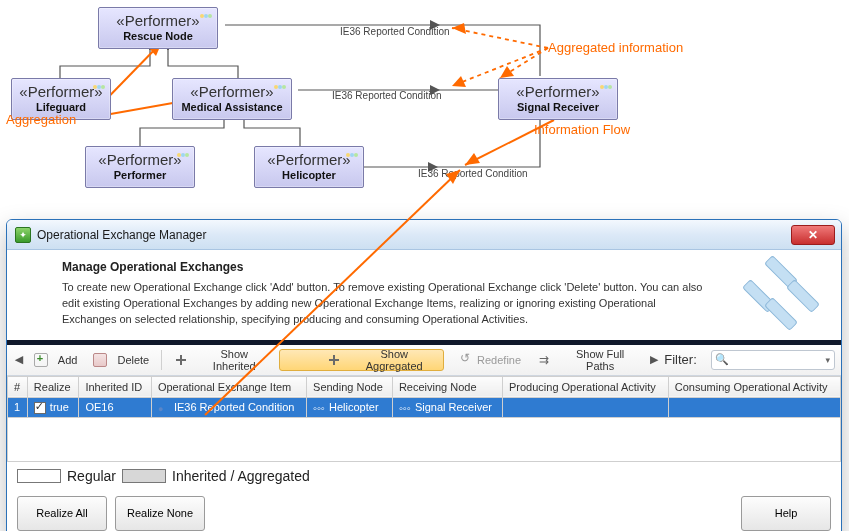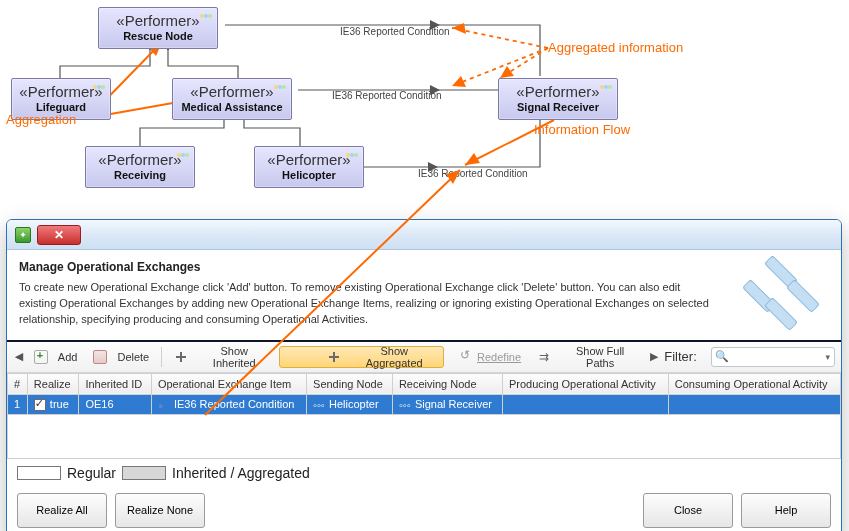--- a/index.html
+++ b/index.html
@@ -27,35 +27,35 @@
   .orange-arrow { fill: #ff6a00; }
   .diamond { fill: #fff; stroke: #555; stroke-width: 1; }
 
   
   .dialog { position: relative; width: 836px; margin: 4px 6px 6px 6px; border: 1px solid #2b71b8; border-radius: 6px; background: #fff; box-shadow: 0 10px 25px rgba(0,0,0,.25); overflow: hidden; }
   .titlebar { display: flex; align-items: center; height: 30px; padding: 0 6px 0 8px; background: linear-gradient(#f3f8fe, #dce9f7 50%, #cde0f2); border-bottom: 1px solid #a9c5e2; }
   .titlebar .app-icon { width: 16px; height: 16px; margin-right: 6px; background: linear-gradient(#8bd36a,#3a9a2b); border: 1px solid #2a7520; border-radius: 2px; display:flex; align-items:center; justify-content:center; color:#fff; font-size:9px;}
   .titlebar .title-text { flex: 1; font-size: 12px; color: #1a1a1a; }
   .titlebar .close-btn { width: 44px; height: 20px; border-radius: 3px; background: linear-gradient(#f07a7a,#c82e2e); border: 1px solid #9a1c1c; color: #fff; display: flex; align-items: center; justify-content: center; font-weight: bold; font-size: 12px; cursor: pointer; }
 
-  .content-top { display: flex; border-bottom: 2px solid #0f172a; }
+  .content-top { display: flex; border-bottom: 5px solid #0f172a; padding-left: 43px; }
   .content-text { flex:1; padding: 10px 12px 12px 12px; }
   .content-text h3 { font-size: 12px; font-weight: bold; margin-bottom: 6px; }
   .content-text p { font-size: 11px; color: #333; line-height: 1.45; max-width: 690px; }
   .content-img { width: 100px; height: 72px; margin: 6px 8px; position: relative; }
   .content-img .branch { position:absolute; background:#c4dff3; border:1px solid #8db8d9; transform: rotate(45deg); width:36px; height:12px; border-radius:3px; }
   .content-img .b1 { top:10px; left:30px; }
   .content-img .b2 { top:34px; left:8px; }
   .content-img .b3 { top:34px; left:52px; }
   .content-img .b4 { top:52px; left:30px; }
 
   .toolbar { display: flex; align-items: center; gap: 2px; padding: 4px 6px; border-bottom: 1px solid #cfd6df; background: linear-gradient(#fdfdfd,#f1f1f1); }
   .tbtn { display: inline-flex; align-items: center; gap: 10px; height: 22px; padding: 0 6px; border: 1px solid transparent; border-radius: 3px; cursor: pointer; font-size: 11px; color: #333; background: transparent; }
   .tbtn.toggled { background: linear-gradient(#ffe8b6,#ffd676); border: 1px solid #e0ae3e; padding-left: 47px; }
-  .tbtn.disabled { color: #9a9a9a; cursor: default; text-decoration: underline; }
+  .tbtn.disabled { color: #9a9a9a; cursor: default; }
   .sep { width: 1px; height: 20px; background: #d0d0d0; margin: 0 3px; }
   .toolbar .spacer { flex: 1; }
   .toolbar .nav { width: 12px; text-align: center; color: #555; cursor: pointer; }
   .filter-label { font-size: 13px; color: #333; margin-right: 12px; }
   .filter-box { display: flex; align-items: center; border: 1px solid #bfc7d1; border-radius: 3px; height: 20px; padding: 0 4px; background:#fff; }
   .filter-box .mag { color:#888; font-size:11px; margin-right:4px; }
   .filter-box input { border: none; outline: none; width: 90px; font-size: 11px; }
   .filter-box .dd { color:#666; font-size:9px; margin-left:2px; }
 
   .ico { display:inline-block; width:14px; height:14px; border:1px solid #aaa; border-radius:2px; position:relative; }
@@ -156,40 +156,41 @@
     <div class="title">Medical Assistance</div>
   </div>
   <div class="node" style="left:498px; top:78px;">
     <div class="dot3"><span class="a"></span><span class="b"></span><span class="c"></span></div>
     <div class="stereo">«Performer»</div>
     <div class="title">Signal Receiver</div>
   </div>
   <div class="node" style="left:85px; top:146px; min-width:110px;">
     <div class="dot3"><span class="a"></span><span class="b"></span><span class="c"></span></div>
     <div class="stereo">«Performer»</div>
-    <div class="title">Receiving</div>
+    <div class="title">Performer</div>
   </div>
   <div class="node" style="left:254px; top:146px; min-width:110px;">
     <div class="dot3"><span class="a"></span><span class="b"></span><span class="c"></span></div>
     <div class="stereo">«Performer»</div>
     <div class="title">Helicopter</div>
   </div>
 
   <div class="edge-label" style="left:338px; top:26px;">IE36 Reported Condition</div>
   <div class="edge-label" style="left:330px; top:90px;">IE36 Reported Condition</div>
   <div class="edge-label" style="left:416px; top:168px;">IE36 Reported Condition</div>
 
   <div class="annotation" style="left:548px; top:40px;">Aggregated information</div>
   <div class="annotation" style="left:6px; top:112px;">Aggregation</div>
   <div class="annotation" style="left:534px; top:122px;">Information Flow</div>
 </div>
 
 <div class="dialog">
   <div class="titlebar">
     <div class="app-icon">✦</div>
+    <div class="title-text">Operational Exchange Manager</div>
     <div class="close-btn">
         <span>✕</span>
       </div>
   </div>
 
   <div class="content-top">
     <div class="content-text">
       <h3>Manage Operational Exchanges</h3>
       <p>To create new Operational Exchange click 'Add' button. To remove existing Operational Exchange click 'Delete' button. You can also edit existing Operational Exchanges by adding new Operational Exchange Items, realizing or ignoring existing Operational Exchanges on selected relationship, specifying producing and consuming Operational Activities.</p>
     </div>
@@ -276,21 +277,20 @@
     <span class="swatch reg"></span>
     <span>Regular</span>
     <span class="swatch inh"></span>
     <span>Inherited / Aggregated</span>
   </div>
 
   <div class="footer">
     <button class="btn">Realize All</button>
     <button class="btn">Realize None</button>
     <span class="gap"></span>
-    <button class="btn">Close</button>
     <button class="btn">Help</button>
   </div>
 </div>
 
 <svg class="cross-arrow">
   <path class="orange" d="M205 415 L460 170"></path>
   <polygon class="orange-arrow" points="460,170 446,174 453,184"></polygon>
 </svg>
 
 </body></html>

